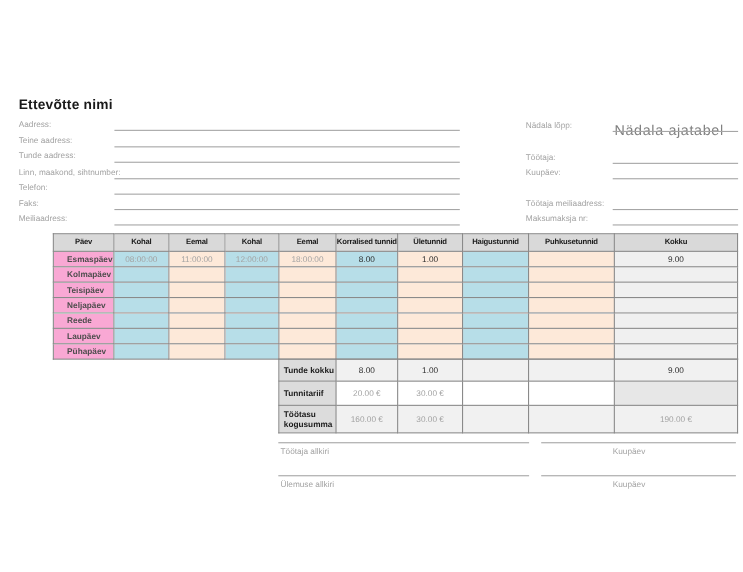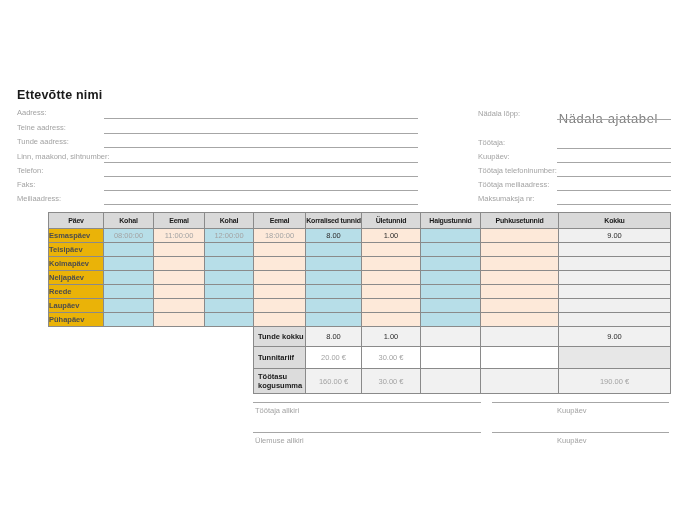--- a/index.html
+++ b/index.html
@@ -16,21 +16,21 @@
   .lf .line{left:87px;right:0;}
   .rf{left:478px;width:193px;}
   .rf .line{left:79px;right:0;}
   
   table{border-collapse:collapse;table-layout:fixed;position:absolute;}
   td,th{border:1px solid #8a8a8a;padding:0;font-size:7.5px;text-align:center;
         overflow:hidden;white-space:nowrap;vertical-align:middle;}
   .main{left:48px;top:212px;width:622px;}
   .main th{background:#d9d9d9;font-weight:bold;color:#1a1a1a;font-size:7px;letter-spacing:-.2px;height:15px;}
   .main td{height:13px;}
-  td.d{background:#eab308;text-align:left;padding-left:0;font-weight:bold;color:#4d4d4d;font-size:7.5px;}
+  td.d{background:#f9a8d4;text-align:left;padding-left:12px;font-weight:bold;color:#4d4d4d;font-size:7.5px;}
   td.b{background:#b7dee8;margin-left:16px;}
   td.p{background:#fde9d9;}
   td.k{background:#f0f0f0;}
   .tm{color:#a3a3a3;}
   .hv{color:#2b2b2b;}
   
   .sum{left:253px;top:326px;width:417px;}
   .sum td{font-size:7.5px;}
   td.sl{background:#dcdcdc;text-align:left;padding-left:4px;font-weight:bold;color:#1a1a1a;
         white-space:normal;line-height:1.2;}
@@ -86,24 +86,20 @@
   <div class="frow rf" style="top:107px">
     <span class="lbl">Nädala lõpp:</span>
     <span class="line"></span>
     </div>
   <div class="frow rf" style="top:136px">
     <span class="lbl">Töötaja:</span>
     <span class="line"></span>
     </div>
   <div class="frow rf" style="top:150px">
     <span class="lbl">Kuupäev:</span>
-    <span class="line"></span>
-    </div>
-  <div class="frow rf" style="top:164px">
-    <span class="lbl">Töötaja telefoninumber:</span>
     <span class="line"></span>
     </div>
   <div class="frow rf" style="top:178px">
     <span class="lbl">Töötaja meiliaadress:</span>
     <span class="line"></span>
     </div>
   <div class="frow rf" style="top:192px">
     <span class="lbl">Maksumaksja nr:</span>
     <span class="line"></span>
     </div>
@@ -140,33 +136,33 @@
       <td class="p tm">11:00:00</td>
       <td class="b tm">12:00:00</td>
       <td class="p tm">18:00:00</td>
       <td class="b hv">8.00</td>
       <td class="p hv">1.00</td>
       <td class="b hv"></td>
       <td class="p hv"></td>
       <td class="k hv">9.00</td>
     </tr>
     <tr>
+      <td class="d">Kolmapäev</td>
+      <td class="b tm"></td>
+      <td class="p tm"></td>
+      <td class="b tm"></td>
+      <td class="p tm"></td>
+      <td class="b hv"></td>
+      <td class="p hv"></td>
+      <td class="b hv"></td>
+      <td class="p hv"></td>
+      <td class="k hv"></td>
+    </tr>
+    <tr>
       <td class="d">Teisipäev</td>
-      <td class="b tm"></td>
-      <td class="p tm"></td>
-      <td class="b tm"></td>
-      <td class="p tm"></td>
-      <td class="b hv"></td>
-      <td class="p hv"></td>
-      <td class="b hv"></td>
-      <td class="p hv"></td>
-      <td class="k hv"></td>
-    </tr>
-    <tr>
-      <td class="d">Kolmapäev</td>
       <td class="b tm"></td>
       <td class="p tm"></td>
       <td class="b tm"></td>
       <td class="p tm"></td>
       <td class="b hv"></td>
       <td class="p hv"></td>
       <td class="b hv"></td>
       <td class="p hv"></td>
       <td class="k hv"></td>
     </tr>

